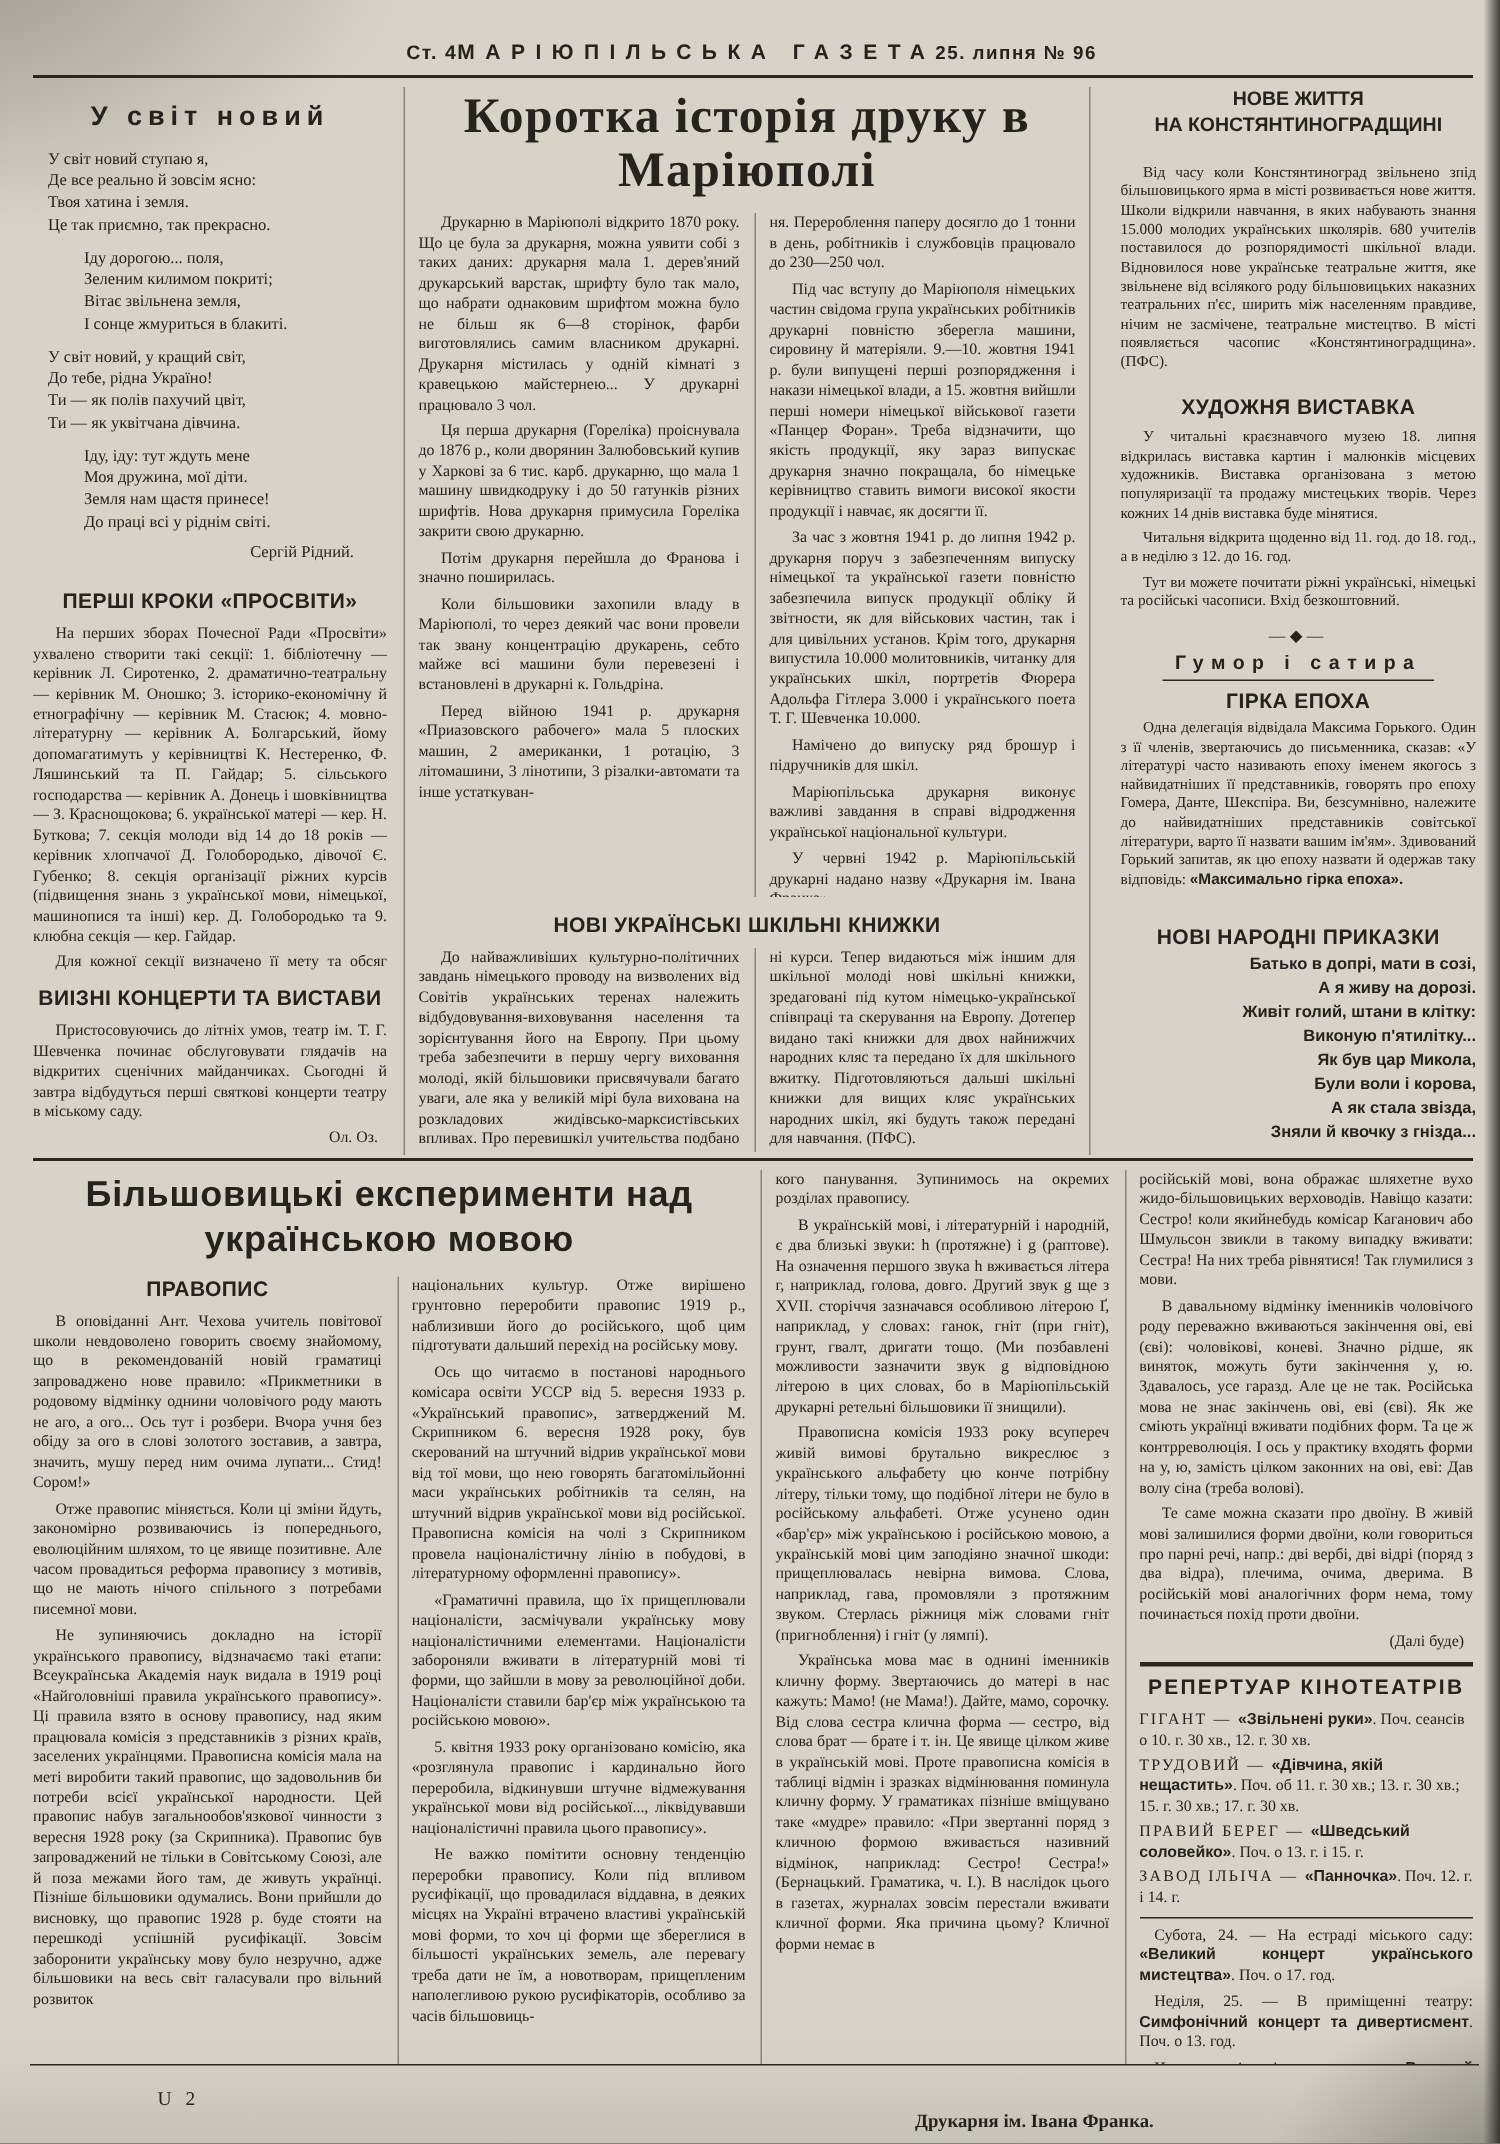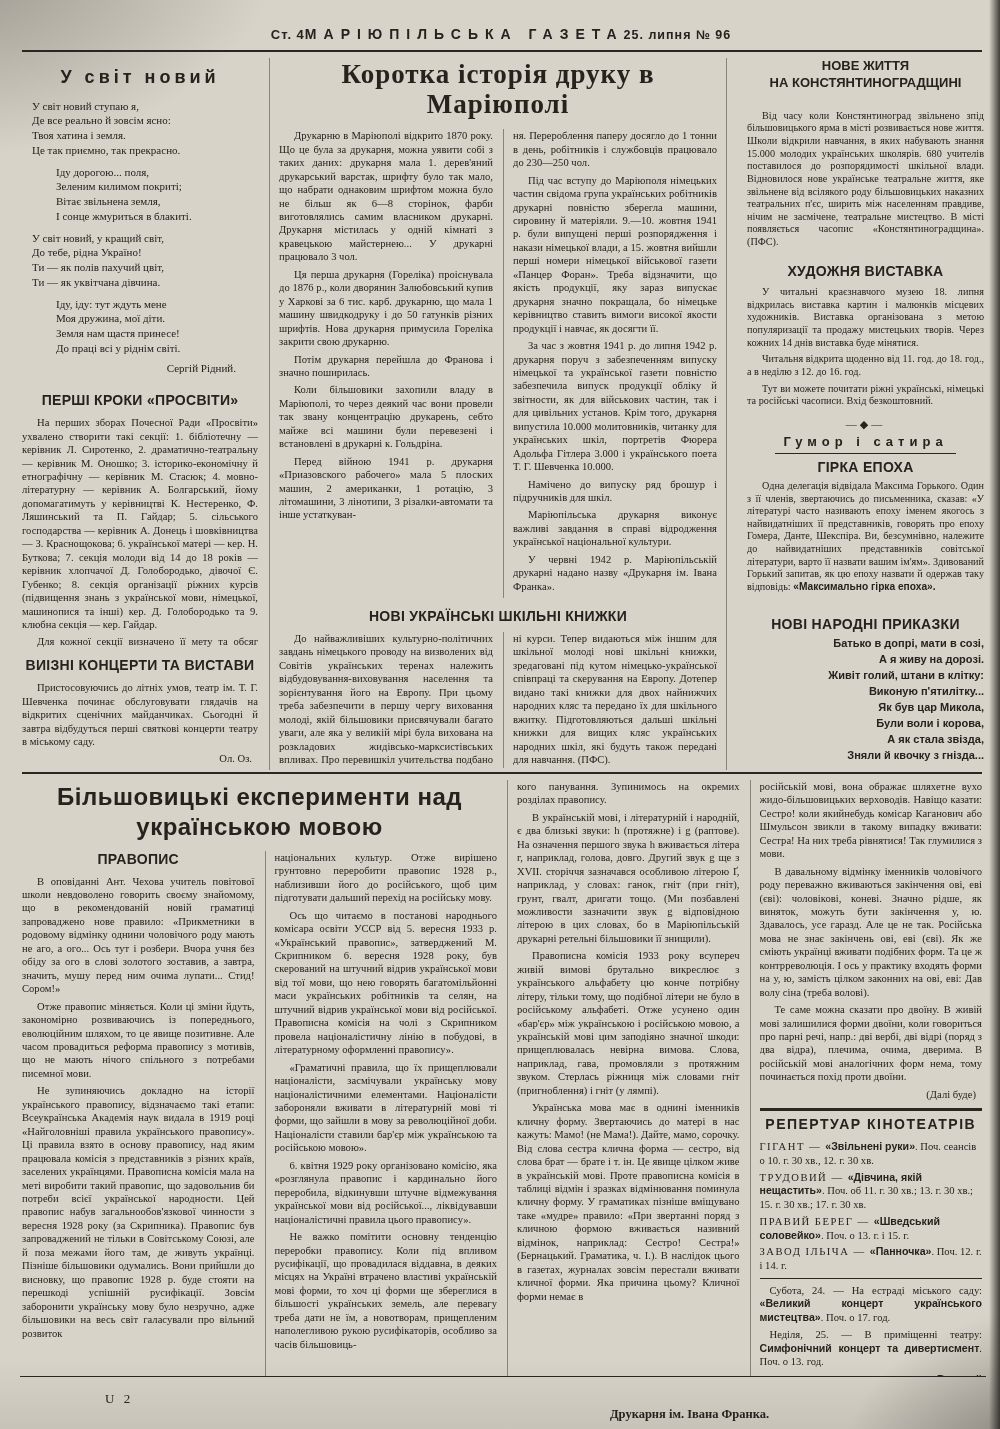--- a/index.html
+++ b/index.html
@@ -20,21 +20,21 @@
   .masthead{display:flex;justify-content:center;align-items:baseline;
     border-bottom:2px solid #2a2620;padding:2px 16px 6px 14px;
     font-family:"Liberation Sans",sans-serif;font-weight:bold;}
   .mh-page{font-size:13px;letter-spacing:1px;}
   .mh-title{font-size:14px;letter-spacing:7px;}
   .mh-issue{font-size:12.5px;letter-spacing:1px;}
   
   .h-sans{font-family:"Liberation Sans",sans-serif;font-weight:bold;text-align:center;}
   .h-poem{font-size:18px;letter-spacing:4px;margin:8px 0 10px;}
   .h-sub{font-size:14px;margin:10px 0 6px;letter-spacing:.3px;}
-  .h-main{font-family:"Liberation Serif",serif;font-weight:bold;font-size:27px;
+  .h-main{font-family:"Liberation Serif",serif;font-weight:bold;font-size:33px;
     text-align:center;margin:2px 0 10px;letter-spacing:1px;line-height:1.1;}
   .h-right{font-size:13px;line-height:1.3;margin:0 0 18px;white-space:pre-line;}
   .h-bottom{font-size:24px;text-align:center;margin:2px 0 8px;letter-spacing:.5px;
     font-family:"Liberation Sans",sans-serif;font-weight:bold;}
   
   p{margin:0 0 4px;text-align:justify;text-indent:15px;}
   p.noindent{text-indent:0;}
   .sign{text-align:right;text-indent:0;margin:0 6px 4px 0;font-style:normal;}
   .poem{white-space:pre-line;text-align:left;font-size:11px;line-height:1.34;margin:0 0 7px 10px;}
   .poem.ind{margin-left:34px;}
@@ -201,24 +201,24 @@
       <div class="bleft">
         <div class="h-bottom">Більшовицькі експерименти над українською мовою</div>
         <div class="twocol">
           <div class="c1">
             <div class="h-sans h-sub" style="margin-top:0;">ПРАВОПИС</div>
             <p>В оповіданні Ант. Чехова учитель повітової школи невдоволено говорить своєму знайомому, що в рекомендованій новій граматиці запроваджено нове правило: «Прикметники в родовому відмінку однини чоловічого роду мають не аго, а ого... Ось тут і розбери. Вчора учня без обіду за ого в слові золотого зоставив, а завтра, значить, мушу перед ним очима лупати... Стид! Сором!»</p>
             <p>Отже правопис міняється. Коли ці зміни йдуть, закономірно розвиваючись із попереднього, еволюційним шляхом, то це явище позитивне. Але часом провадиться реформа правопису з мотивів, що не мають нічого спільного з потребами писемної мови.</p>
             <p>Не зупиняючись докладно на історії українського правопису, відзначаємо такі етапи: Всеукраїнська Академія наук видала в 1919 році «Найголовніші правила українського правопису». Ці правила взято в основу правопису, над яким працювала комісія з представників з різних країв, заселених українцями. Правописна комісія мала на меті виробити такий правопис, що задовольнив би потреби всієї української народности. Цей правопис набув загальнообов'язкової чинности з вересня 1928 року (за Скрипника). Правопис був запроваджений не тільки в Совітському Союзі, але й поза межами його там, де живуть українці. Пізніше більшовики одумались. Вони прийшли до висновку, що правопис 1928 р. буде стояти на перешкоді успішній русифікації. Зовсім заборонити українську мову було незручно, адже більшовики на весь світ галасували про вільний розвиток</p>
           </div>
           <div class="c2">
-            <p class="noindent">національних культур. Отже вирішено грунтовно переробити правопис 1928 р., наблизивши його до російського, щоб цим підготувати дальший перехід на російську мову.</p>
+            <p class="noindent">національних культур. Отже вирішено грунтовно переробити правопис 1919 р., наблизивши його до російського, щоб цим підготувати дальший перехід на російську мову.</p>
             <p>Ось що читаємо в постанові народнього комісара освіти УССР від 5. вересня 1933 р. «Український правопис», затверджений М. Скрипником 6. вересня 1928 року, був скерований на штучний відрив української мови від тої мови, що нею говорять багатомільйонні маси українських робітників та селян, на штучний відрив української мови від російської. Правописна комісія на чолі з Скрипником провела націоналістичну лінію в побудові, в літературному оформленні правопису».</p>
             <p>«Граматичні правила, що їх прищеплювали націоналісти, засмічували українську мову націоналістичними елементами. Націоналісти забороняли вживати в літературній мові ті форми, що зайшли в мову за революційної доби. Націоналісти ставили бар'єр між українською та російською мовою».</p>
-            <p>6. квітня 1929 року організовано комісію, яка «розглянула правопис і кардинально його переробила, відкинувши штучне відмежування української мови від російської..., ліквідувавши націоналістичні правила цього правопису».</p>
+            <p>5. квітня 1933 року організовано комісію, яка «розглянула правопис і кардинально його переробила, відкинувши штучне відмежування української мови від російської..., ліквідувавши націоналістичні правила цього правопису».</p>
             <p>Не важко помітити основну тенденцію переробки правопису. Коли під впливом русифікації, що провадилася віддавна, в деяких місцях на Україні втрачено властиві українській мові форми, то хоч ці форми ще збереглися в більшості українських земель, але перевагу треба дати не їм, а новотворам, прищепленим наполегливою рукою русифікаторів, особливо за часів більшовиць-</p>
           </div>
         </div>
       </div>
 
       <div class="bcol">
         <p class="noindent">кого панування. Зупинимось на окремих розділах правопису.</p>
         <p>В українській мові, і літературній і народній, є два близькі звуки: h (протяжне) і g (раптове). На означення першого звука h вживається літера г, наприклад, голова, довго. Другий звук g ще з XVII. сторіччя зазначався особливою літерою Ґ, наприклад, у словах: ганок, гніт (при гніт), грунт, гвалт, дригати тощо. (Ми позбавлені можливости зазначити звук g відповідною літерою в цих словах, бо в Маріюпільській друкарні ретельні більшовики її знищили).</p>
         <p>Правописна комісія 1933 року всупереч живій вимові брутально викреслює з українського альфабету цю конче потрібну літеру, тільки тому, що подібної літери не було в російському альфабеті. Отже усунено один «бар'єр» між українською і російською мовою, а українській мові цим заподіяно значної шкоди: прищеплювалась невірна вимова. Слова, наприклад, гава, промовляли з протяжним звуком. Стерлась ріжниця між словами гніт (пригноблення) і гніт (у лямпі).</p>
         <p>Українська мова має в однині іменників кличну форму. Звертаючись до матері в нас кажуть: Мамо! (не Мама!). Дайте, мамо, сорочку. Від слова сестра клична форма — сестро, від слова брат — брате і т. ін. Це явище цілком живе в українській мові. Проте правописна комісія в таблиці відмін і зразках відмінювання поминула кличну форму. У граматиках пізніше вміщувано таке «мудре» правило: «При звертанні поряд з кличною формою вживається називний відмінок, наприклад: Сестро! Сестра!» (Бернацький. Граматика, ч. I.). В наслідок цього в газетах, журналах зовсім перестали вживати кличної форми. Яка причина цьому? Кличної форми немає в</p>

